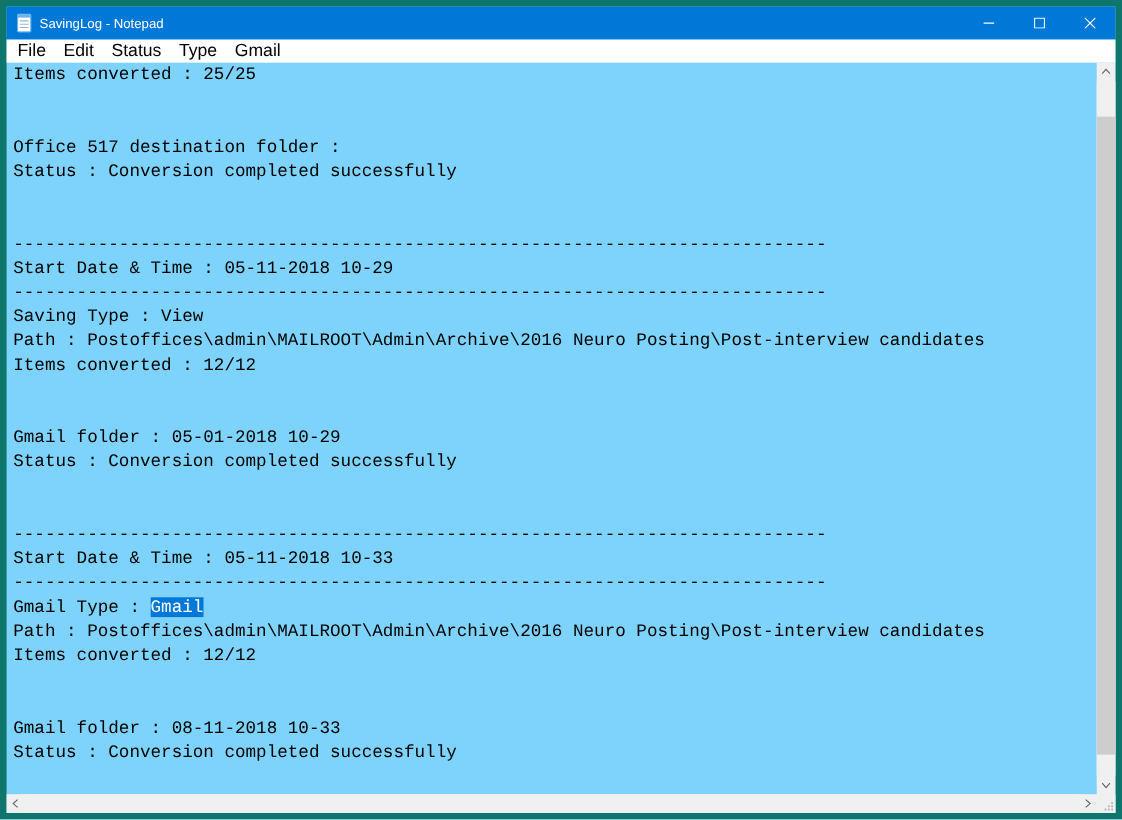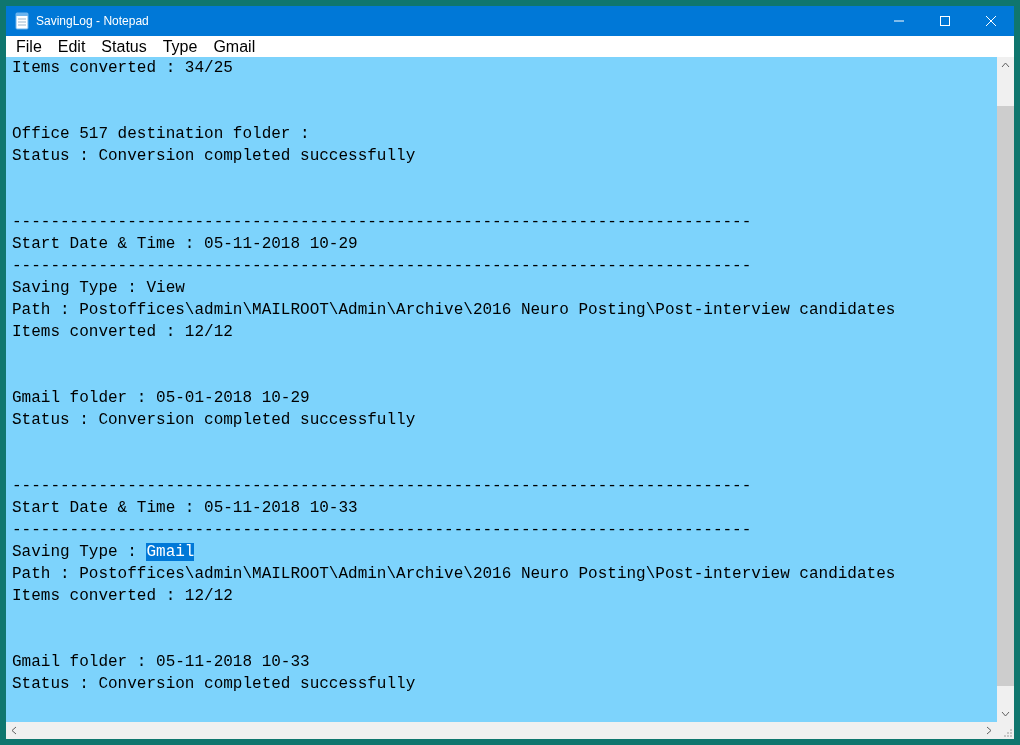--- a/index.html
+++ b/index.html
@@ -74,21 +74,21 @@
 
   <div class="menubar">
     <div class="menu-item">File</div>
     <div class="menu-item">Edit</div>
     <div class="menu-item">Status</div>
     <div class="menu-item">Type</div>
     <div class="menu-item">Gmail</div>
   </div>
 
   <div class="client">
-    <div class="textarea"><span>Items converted : 34/25</span>
+    <div class="textarea"><span>Items converted : 25/25</span>
 <span></span>
 <span></span>
 <span>Office 517 destination folder :</span>
 <span>Status : Conversion completed successfully</span>
 <span></span>
 <span></span>
 <span>-----------------------------------------------------------------------------</span>
 <span>Start Date &amp; Time : 05-11-2018 10-29</span>
 <span>-----------------------------------------------------------------------------</span>
 <span>Saving Type : View</span>
@@ -96,26 +96,26 @@
 <span>Items converted : 12/12</span>
 <span></span>
 <span></span>
 <span>Gmail folder : 05-01-2018 10-29</span>
 <span>Status : Conversion completed successfully</span>
 <span></span>
 <span></span>
 <span>-----------------------------------------------------------------------------</span>
 <span>Start Date &amp; Time : 05-11-2018 10-33</span>
 <span>-----------------------------------------------------------------------------</span>
-<span><span>Saving Type : </span><span class="sel">Gmail</span></span>
+<span><span>Gmail Type : </span><span class="sel">Gmail</span></span>
 <span>Path : Postoffices\admin\MAILROOT\Admin\Archive\2016 Neuro Posting\Post-interview candidates</span>
 <span>Items converted : 12/12</span>
 <span></span>
 <span></span>
-<span>Gmail folder : 05-11-2018 10-33</span>
+<span>Gmail folder : 08-11-2018 10-33</span>
 <span>Status : Conversion completed successfully</span></div>
 
     <div class="vscroll">
       <div class="sbtn">
         <svg width="9" height="9" viewBox="0 0 9 9">
             <path d="M1 6 L4.5 2 L8 6" fill="none" stroke="#606060" stroke-width="1"></path>
           </svg>
       </div>
       <div class="strack">
         <div class="sthumb" style="top:5%;height:92%;"></div>

